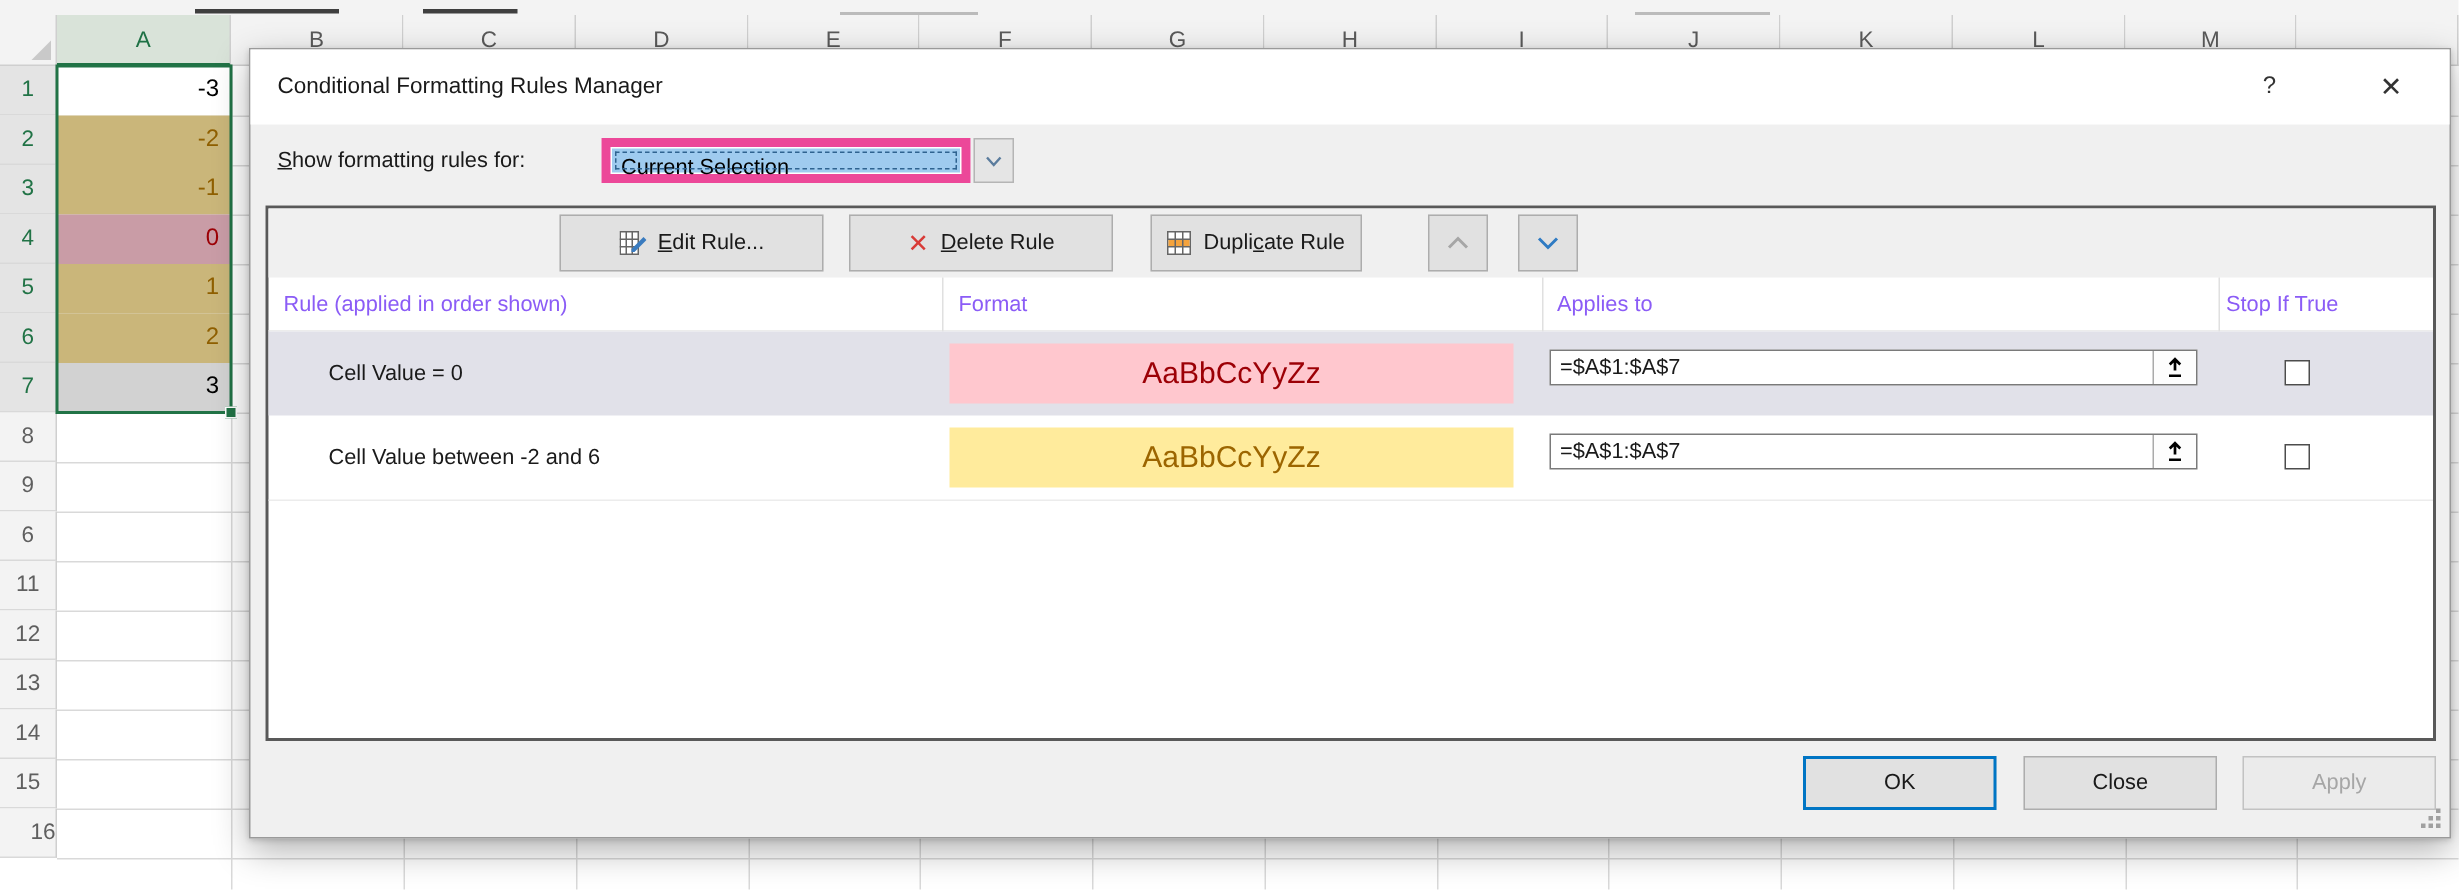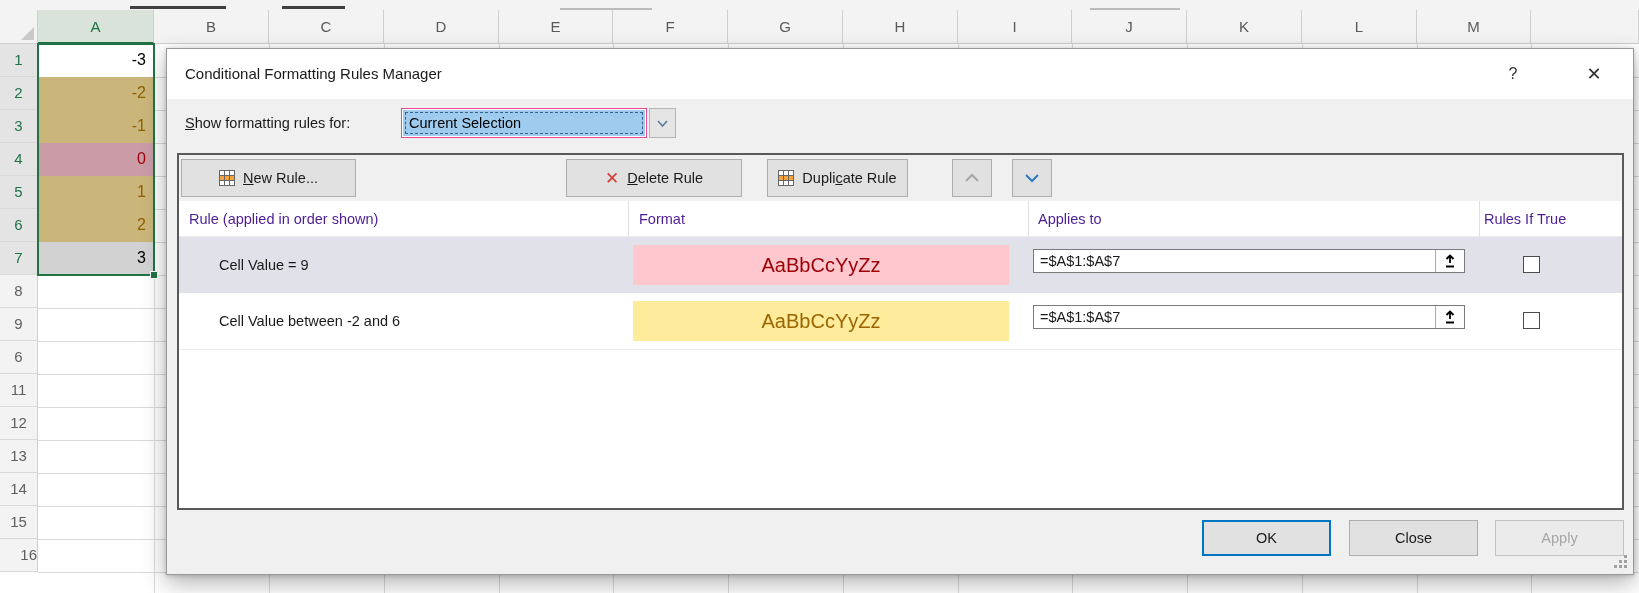--- a/index.html
+++ b/index.html
@@ -25,50 +25,50 @@
   .gridline-v { position:absolute; width:1px; background:#d9d9d9; }
   .gridline-h { position:absolute; height:1px; background:#d9d9d9; }
   .cellA { position:absolute; left:38px; width:116px; height:33px;
     font-size:16px; text-align:right; padding-right:8px; line-height:32px; }
   .sel-range { position:absolute; left:37px; top:43px; width:118px; height:233px;
     border:2px solid #217346; pointer-events:auto; }
   .fill-handle { position:absolute; right:-5px; bottom:-5px; width:8px; height:8px;
     background:#217346; border:1px solid #fff; }
 
   
-  .dialog { position:absolute; left:166px; top:48px; width:1468px; height:527px;
+  .dialog { position:absolute; left:166px; top:32px; width:1468px; height:527px;
     background:#f0f0f0; border:1px solid #9a9a9a;
     box-shadow:0 8px 22px rgba(0,0,0,.30), 0 1px 4px rgba(0,0,0,.18); }
   .titlebar { position:absolute; left:0; top:0; width:100%; height:50px; background:#fff; }
   .dlg-title { position:absolute; left:18px; top:0; line-height:50px; font-size:15px; color:#1a1a1a; }
   .cap-btn { position:absolute; top:10px; width:32px; height:30px; text-align:center;
     line-height:30px; color:#333; cursor:default; }
   .help-btn { left:1330px; font-size:16px; }
   .close-btn { left:1411px; font-size:18px; }
 
   .show-label { position:absolute; left:18px; top:66px; font-size:14.5px; color:#1a1a1a; }
   .combo { position:absolute; left:234px; top:59px; width:246px; height:30px;
-    background:#fff; border:1px solid #ec4899; }
+    background:#fff; border:6px solid #ec4899; }
   .combo-text { position:absolute; left:1px; top:1px; right:1px; bottom:1px;
     background:#9fcbef; outline:1px dashed #2f6390; outline-offset:-3px;
     font-size:14.5px; color:#000; line-height:26px; padding-left:6px; }
   .combo-drop { position:absolute; left:482px; top:59px; width:27px; height:30px;
     background:#e5e5e5; border:1px solid #b5b5b5; display:flex; align-items:center; justify-content:center; }
 
   .rules-box { position:absolute; left:10px; top:104px; width:1447px; height:357px;
     border:2px solid #595959; background:#fff; }
   .toolbar { position:absolute; left:0; top:0; width:100%; height:46px; background:#f0f0f0; }
   .tb-btn { position:absolute; top:4px; height:38px; background:#e1e1e1; border:1px solid #adadad;
     display:flex; align-items:center; justify-content:center; gap:8px;
     font-size:14.5px; color:#1a1a1a; }
   .key { text-decoration:underline; }
   .del-x { color:#d83b37; font-size:17px; line-height:1; }
 
   .list-hdr { position:absolute; left:0; top:46px; width:100%; height:36px;
-    border-bottom:1px solid #ececec; font-size:14.5px; color:#4c1d95; }
+    border-bottom:1px solid #ececec; font-size:14.5px; color:#8b5cf6; }
   .list-hdr span { position:absolute; line-height:36px; }
   .hdr-div { position:absolute; top:46px; height:36px; width:1px; background:#e0e0e0; }
 
   .rule-row { position:absolute; left:0; width:100%; height:56px; }
   .rule-row.selected { background:#e1e1e9; }
   .rule-name { position:absolute; left:40px; top:0; line-height:56px; font-size:14.5px; color:#1a1a1a; }
   .swatch { position:absolute; left:454px; top:8px; width:376px; height:40px;
     text-align:center; line-height:40px; font-size:20px; }
   .applies-wrap { position:absolute; left:854px; top:12px; width:432px; height:24px;
     border:1px solid #7a7a7a; background:#fff; display:flex; }
@@ -192,30 +192,30 @@
     <div class="combo-text">Current Selection</div>
   </div>
   <div class="combo-drop">
     <svg width="15" height="14">
         <polyline points="3,5 7.5,10 12,5" fill="none" stroke="#5b7c9d" stroke-width="1.6"></polyline>
       </svg>
   </div>
 
   <div class="rules-box">
     <div class="toolbar">
-      <button class="tb-btn" style="left:2px;width:175px">
-        <svg width="16" height="16">
-            <rect x="0.5" y="0.5" width="15" height="15" fill="#fff" stroke="#666"></rect>
-            <rect x="1" y="6" width="14" height="4" fill="#f4a33d"></rect>
-            <line x1="5.5" y1="0" x2="5.5" y2="16" stroke="#666"></line>
-            <line x1="10.5" y1="0" x2="10.5" y2="16" stroke="#666"></line>
-            <line x1="0" y1="5.5" x2="16" y2="5.5" stroke="#666"></line>
-            <line x1="0" y1="10.5" x2="16" y2="10.5" stroke="#666"></line>
-          </svg>
-        <span><span></span><span class="key">N</span><span>ew Rule...</span></span>
+      <button class="tb-btn" style="left:194px;width:176px">
+        <svg width="18" height="16">
+            <rect x="0.5" y="0.5" width="12" height="15" fill="#fff" stroke="#666"></rect>
+            <line x1="4.5" y1="0" x2="4.5" y2="16" stroke="#666"></line>
+            <line x1="8.5" y1="0" x2="8.5" y2="16" stroke="#666"></line>
+            <line x1="0" y1="5.5" x2="13" y2="5.5" stroke="#666"></line>
+            <line x1="0" y1="10.5" x2="13" y2="10.5" stroke="#666"></line>
+            <polygon points="16,4 18,6 10,14 8,14 8,12" fill="#3a7bbf"></polygon>
+          </svg>
+        <span><span></span><span class="key">E</span><span>dit Rule...</span></span>
       </button>
       <button class="tb-btn" style="left:387px;width:176px">
         <span class="del-x">✕</span>
         <span><span></span><span class="key">D</span><span>elete Rule</span></span>
       </button>
       <button class="tb-btn" style="left:588px;width:141px">
         <svg width="16" height="16">
             <rect x="0.5" y="0.5" width="15" height="15" fill="#fff" stroke="#666"></rect>
             <rect x="1" y="6" width="14" height="4" fill="#f4a33d"></rect>
             <line x1="5.5" y1="0" x2="5.5" y2="16" stroke="#666"></line>
@@ -234,28 +234,28 @@
         <svg width="18" height="14">
             <polyline points="3,4 9,10 15,4" fill="none" stroke="#2f7bc3" stroke-width="2"></polyline>
           </svg>
       </button>
     </div>
 
     <div class="list-hdr">
       <span style="left:10px">Rule (applied in order shown)</span>
       <span style="left:460px">Format</span>
       <span style="left:859px">Applies to</span>
-      <span style="left:1305px">Rules If True</span>
+      <span style="left:1305px">Stop If True</span>
     </div>
     <div class="hdr-div" style="left:449px"></div>
     <div class="hdr-div" style="left:849px"></div>
     <div class="hdr-div" style="left:1300px"></div>
 
     <div class="rule-row selected" style="top:82px">
-      <span class="rule-name">Cell Value = 9</span>
+      <span class="rule-name">Cell Value = 0</span>
       <div class="swatch" style="background: rgb(255, 199, 206); color: rgb(156, 0, 6);">AaBbCcYyZz</div>
       <div class="applies-wrap">
         <input class="applies-input" value="=$A$1:$A$7" style="">
         <div class="picker-btn">
           <svg width="14" height="16">
               <path d="M7 3 L7 10 M3.5 6 L7 2.5 L10.5 6 M3 13.5 L11 13.5" fill="none" stroke="#000" stroke-width="1.8"></path>
             </svg>
         </div>
       </div>
       <div class="stop-check"></div>

